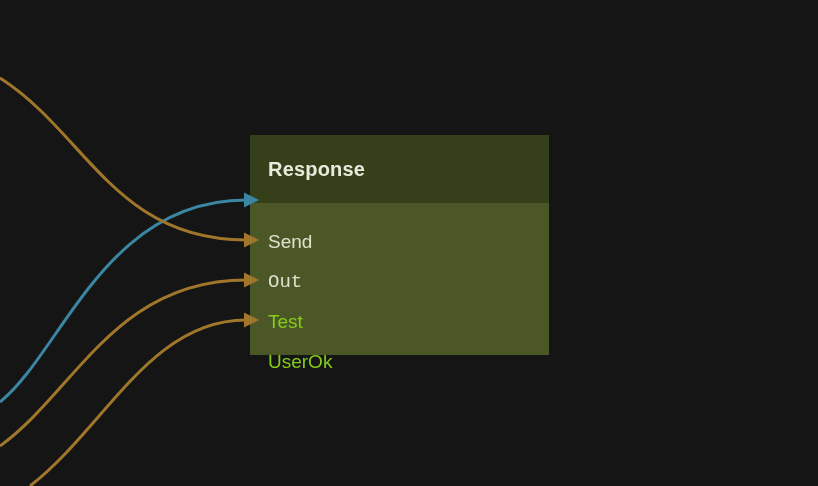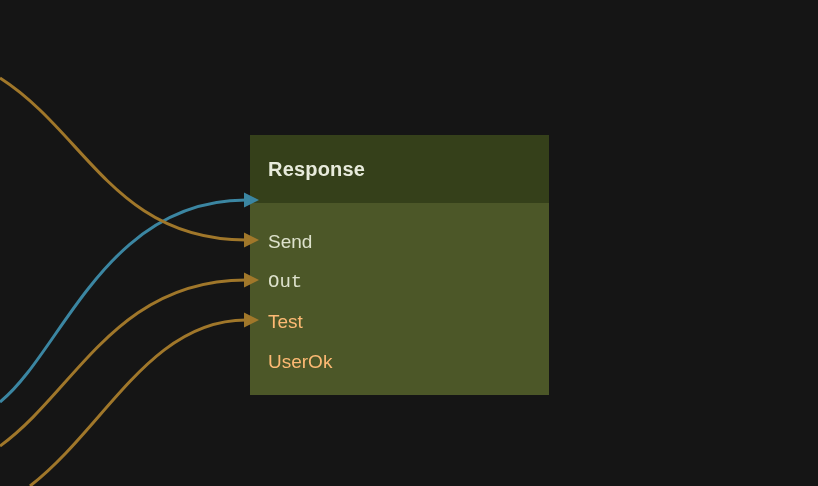--- a/index.html
+++ b/index.html
@@ -31,21 +31,21 @@
     align-items: center;
     padding-left: 18px;
     box-sizing: border-box;
   }
   .node-title {
     font-size: 20px;
     font-weight: 600;
     letter-spacing: 0.2px;
   }
   .node-body {
-    height: 192px;
+    height: 152px;
     box-sizing: border-box;
     padding-top: 19px;
   }
   .port-row {
     height: 40px;
     display: flex;
     align-items: center;
     padding-left: 18px;
   }
   .port-label {
@@ -71,24 +71,24 @@
       <span class="node-title" style="color: rgb(232, 235, 220);">Response</span>
     </div>
     <div class="node-body" style="background: rgb(76, 87, 40);">
         <div class="port-row">
           <span class="port-label" style="color: rgb(222, 226, 205);">Send</span>
         </div>
         <div class="port-row">
           <span class="port-label" style="color: rgb(222, 226, 205); font-family: Liberation Mono, monospace;">Out</span>
         </div>
         <div class="port-row">
-          <span class="port-label" style="color: #fdba74;">Test</span>
+          <span class="port-label" style="color: #84cc16;">Test</span>
         </div>
         <div class="port-row">
-          <span class="port-label" style="color: #fdba74;">UserOk</span>
+          <span class="port-label" style="color: #84cc16;">UserOk</span>
         </div>
       </div>
   </div>
 
   <svg class="edges" viewBox="0 0 818 486" xmlns="http://www.w3.org/2000/svg">
       <path d="M 0 402 C 62 352, 105 200, 246 200" fill="none" stroke="#3b86a2" stroke-width="3"></path>
       <polygon points="259,200 244,192.5 244,207.5" fill="#3b86a2"></polygon>
       <path d="M 0 78 C 85 132, 115 240, 246 240" fill="none" stroke="#a0772a" stroke-width="3"></path>
       <polygon points="259,240 244,232.5 244,247.5" fill="#a0772a"></polygon>
       <path d="M 0 446 C 75 392, 115 280, 246 280" fill="none" stroke="#a0772a" stroke-width="3"></path>

